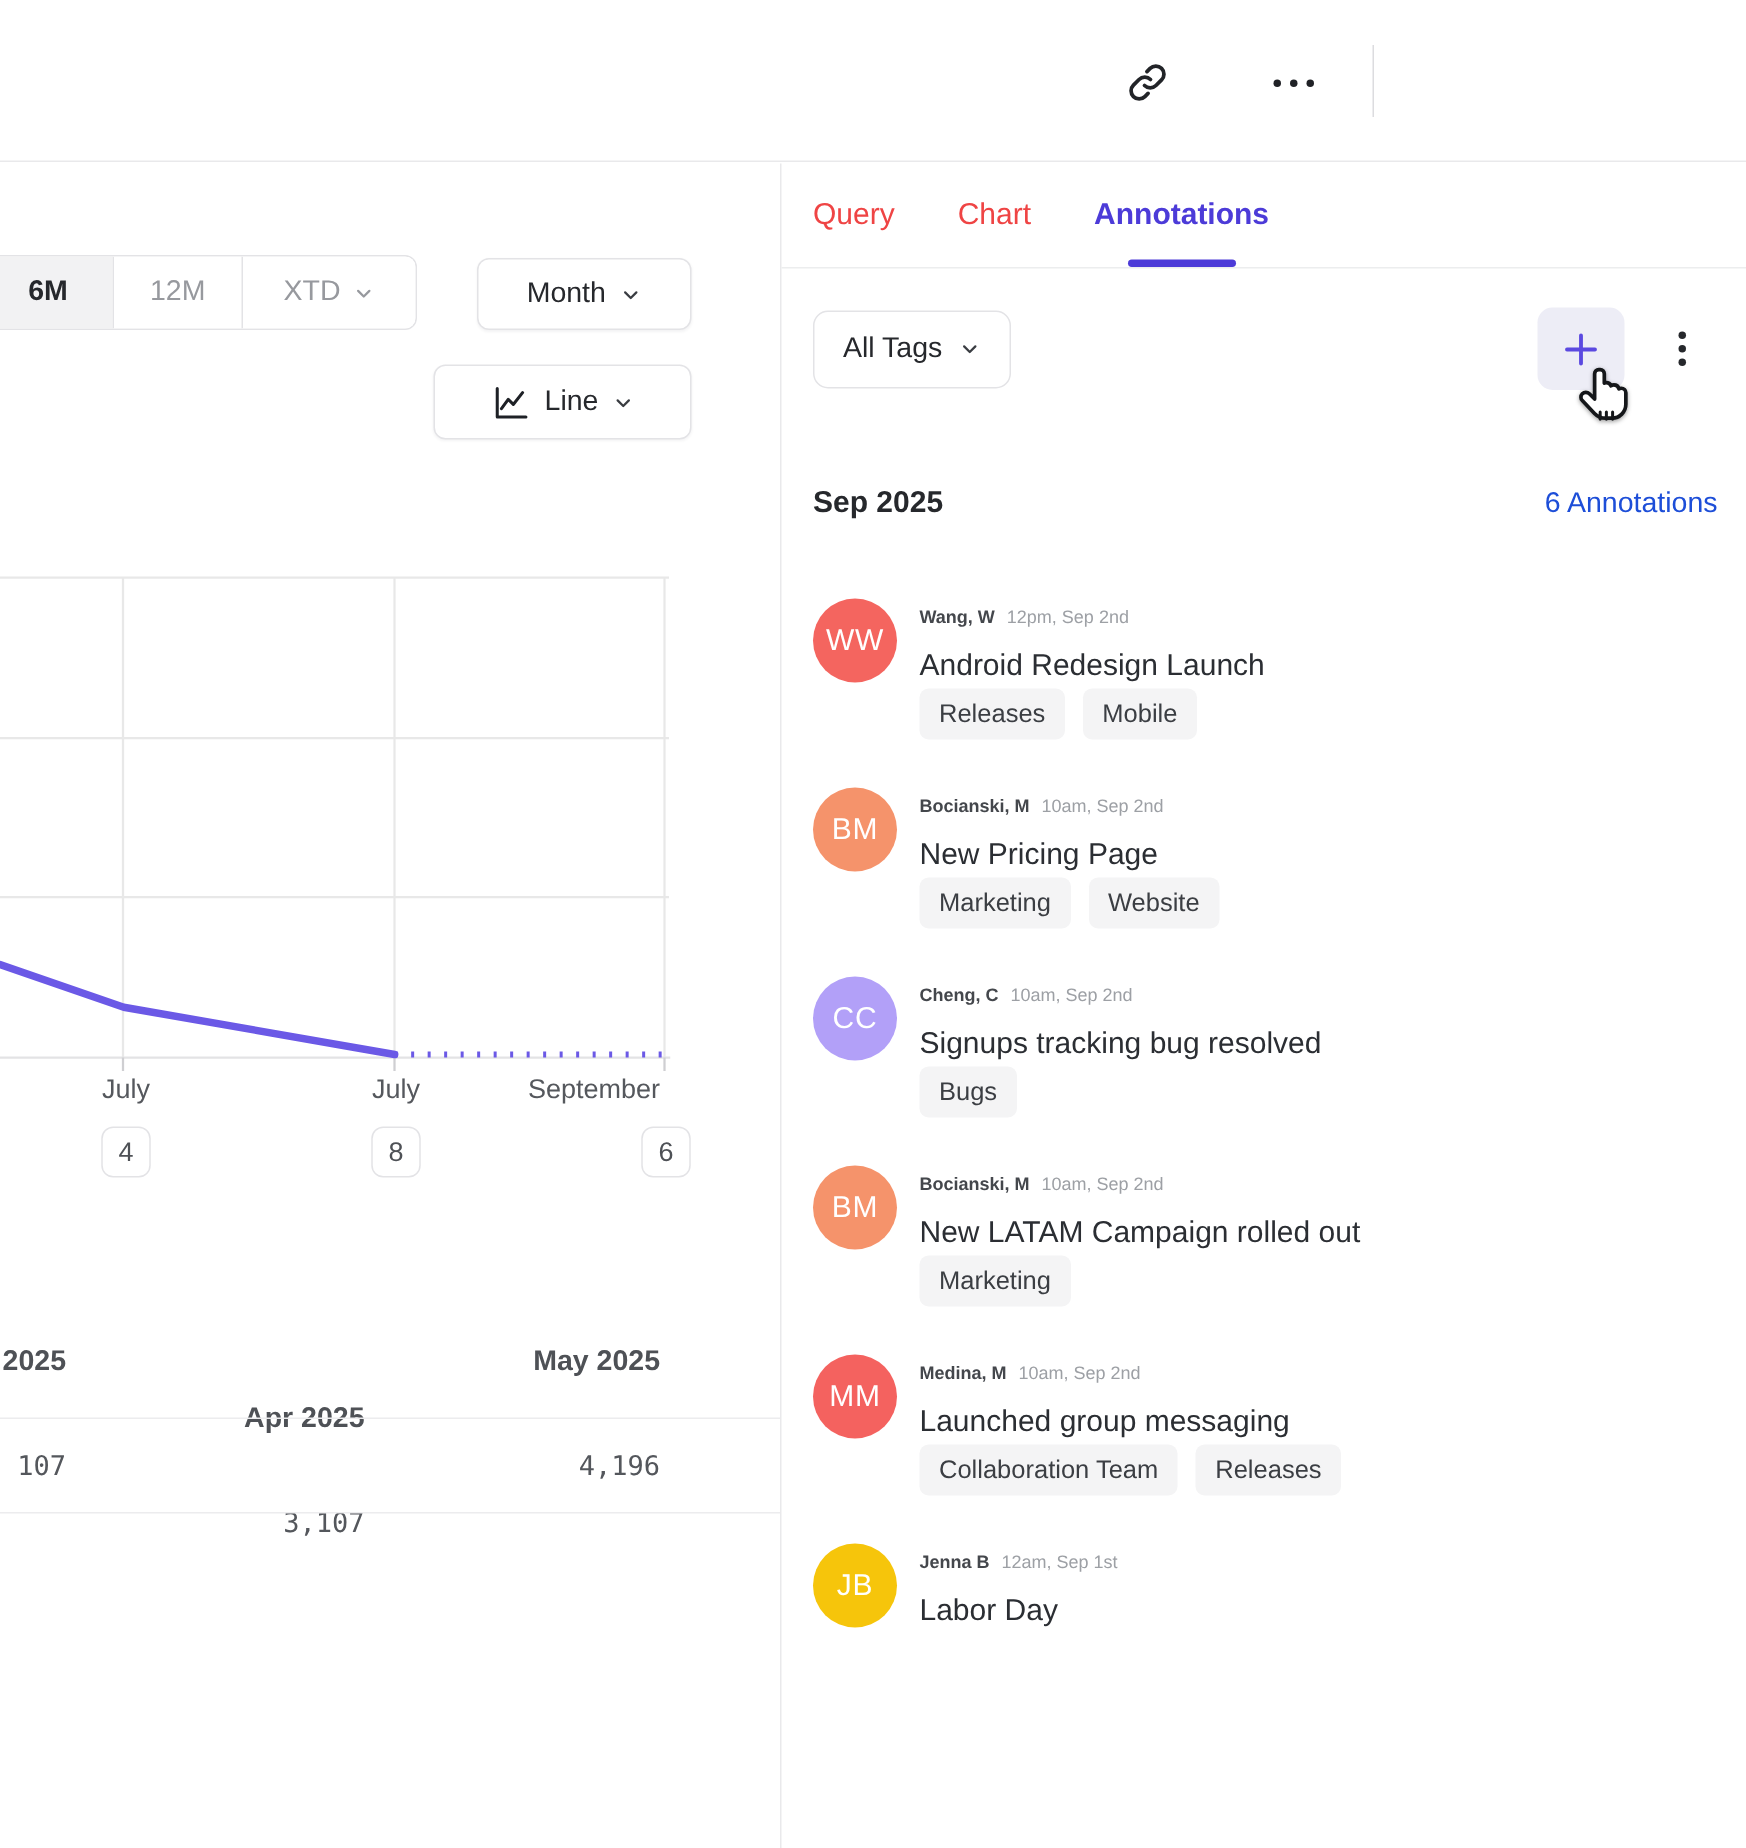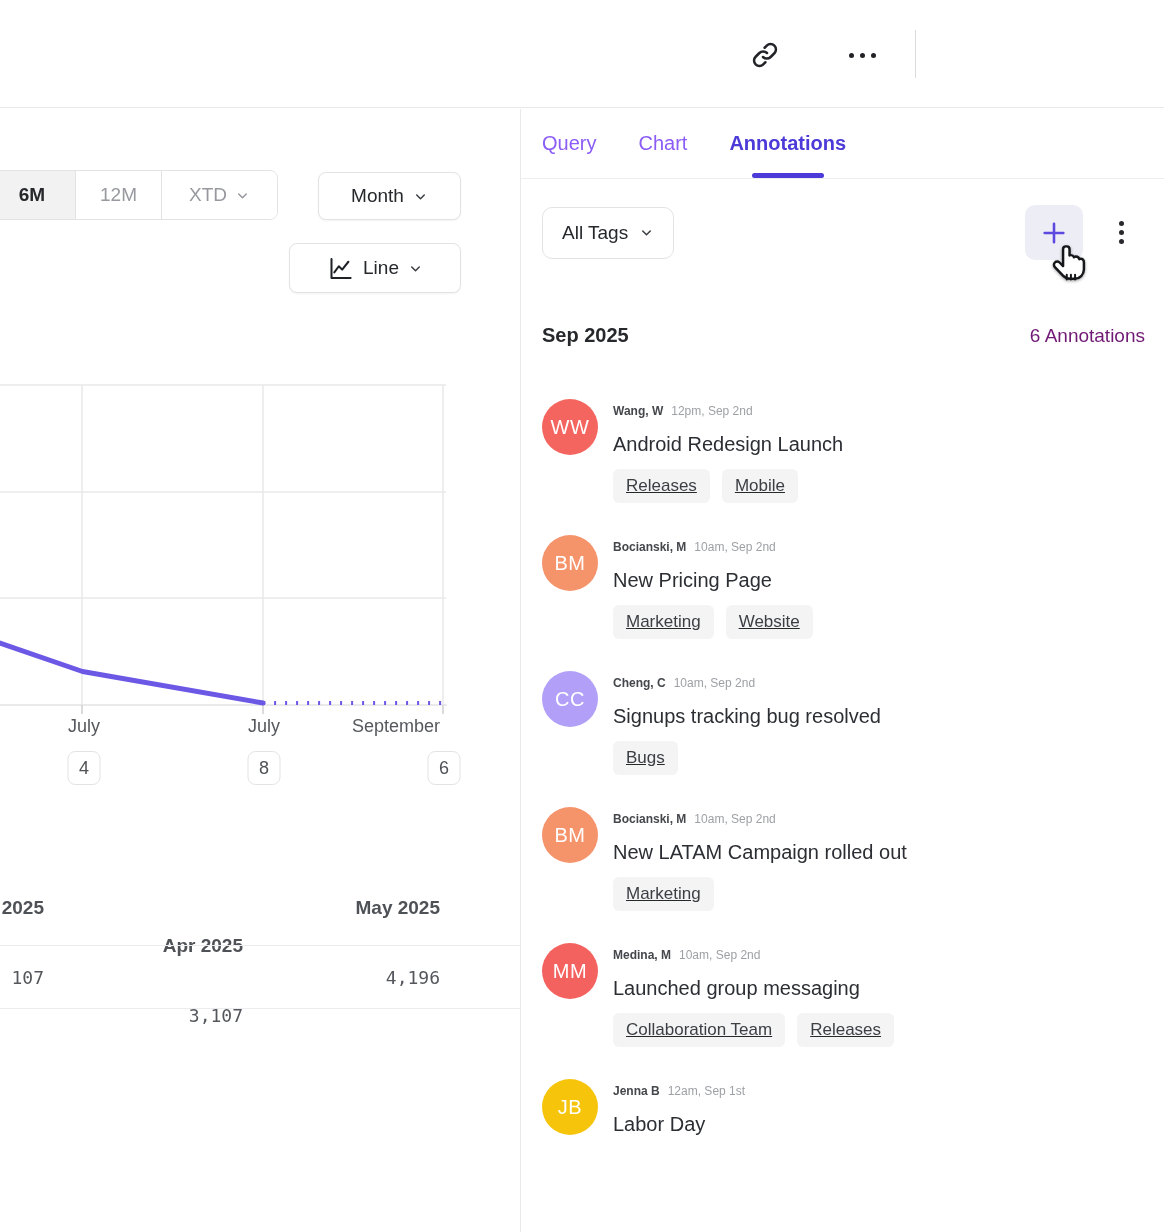--- a/index.html
+++ b/index.html
@@ -65,56 +65,56 @@
 
   
   .tbl-head { position:absolute; top:788px; font-size:19px; font-weight:700; color:#4e5156; text-align:right; white-space:nowrap; }
   .tbl-val  { position:absolute; top:858px; font-family:"DejaVu Sans Mono", monospace; font-size:18px; color:#54575c; text-align:right; white-space:nowrap; }
   .c1 { left:-60px; width:104px; } .c2 { left:139px; width:104px;margin-top:38px; } .c3 { left:326px; width:114px; }
   .tbl-div { position:absolute; left:0; width:520px; height:1px; background:#ececee; }
   .tbl-div1 { top:836px; } .tbl-div2 { top:899px; }
 
   
   .tabs-row { height:70px; border-bottom:1px solid #ecedee; display:flex; align-items:stretch; padding-left:21px; gap:42px; }
-  .tab { position:relative; display:flex; align-items:center; font-size:20px; font-weight:500; color:#8b5cf6; cursor:pointer; background:none; border:none; font-family:inherit; }
+  .tab { position:relative; display:flex; align-items:center; font-size:20px; font-weight:500; color:#ef4444; cursor:pointer; background:none; border:none; font-family:inherit; }
   .tab.active { color:#4c3bd8; font-weight:600; }
   .tab.active::after {
     content:""; position:absolute; left:50%; transform:translateX(-50%); bottom:0;
     width:72px; height:5px; border-radius:3px; background:#4c3bd8;
   }
 
   .panel-body { flex:1; padding:26px 19px 0 21px; display:flex; flex-direction:column; overflow:hidden;gap:16px; }
   .toolbar { display:flex; align-items:center; }
   .all-tags-btn {
     height:52px; padding:0 19px; display:flex; align-items:center; gap:11px;
     border:1px solid #e3e3e6; border-radius:10px; background:#fff; cursor:pointer;
     font-family:inherit; font-size:19px; font-weight:500; color:#26282c;
   }
   .spacer { flex:1; }
   .plus-btn { width:58px; height:55px; border:none; border-radius:10px; background:#ededf6; cursor:pointer; display:flex; align-items:center; justify-content:center; }
   .kebab { width:16px; margin-left:30px; margin-right:16px; display:flex; flex-direction:column; align-items:center; gap:4px; cursor:pointer; background:none; border:none; }
   .kebab .dot { width:5px; height:5px; border-radius:50%; background:#26282c; }
 
   .section-head { display:flex; align-items:baseline; margin-top:48px; }
   .section-month { font-size:20px; font-weight:700; color:#26282c; }
-  .section-count { margin-left:auto; font-size:19px; color:#701a75; }
+  .section-count { margin-left:auto; font-size:19px; color:#1d4ed8; }
 
   .ann-list { margin-top:36px; display:flex; flex-direction:column; gap:32px; }
   .ann-item { display:flex; gap:15px; cursor:pointer; }
   .avatar {
     flex:0 0 56px; width:56px; height:56px; border-radius:50%;
     display:flex; align-items:center; justify-content:center;
     color:#fff; font-size:20px; font-weight:500; letter-spacing:.5px;
   }
   .ann-body { padding-top:1px; min-width:0; }
   .ann-meta { font-size:12px; line-height:22px; }
   .ann-name { font-weight:700; color:#44474c; }
   .ann-time { color:#9da0a5; margin-left:8px; }
   .ann-title { margin-top:7px; font-size:20px; line-height:30px; color:#2b2e33; max-width:295px; }
-  .ann-tags { margin-top:10px; display:flex; gap:12px; flex-wrap:wrap;text-decoration:underline; }
+  .ann-tags { margin-top:0; display:flex; gap:12px; flex-wrap:wrap; }
   .tag { background:#f4f4f5; border-radius:6px; padding:7px 13px; font-size:17px; color:#3b3e43; cursor:pointer; }
 
   .cursor { position:absolute; left:1050px; top:243px; pointer-events:none; filter:drop-shadow(0 1.5px 1.5px rgba(0,0,0,.38)); }
 </style>
 </head>
 <body>
 
 <div class="page">
 
   <header class="top-bar">

